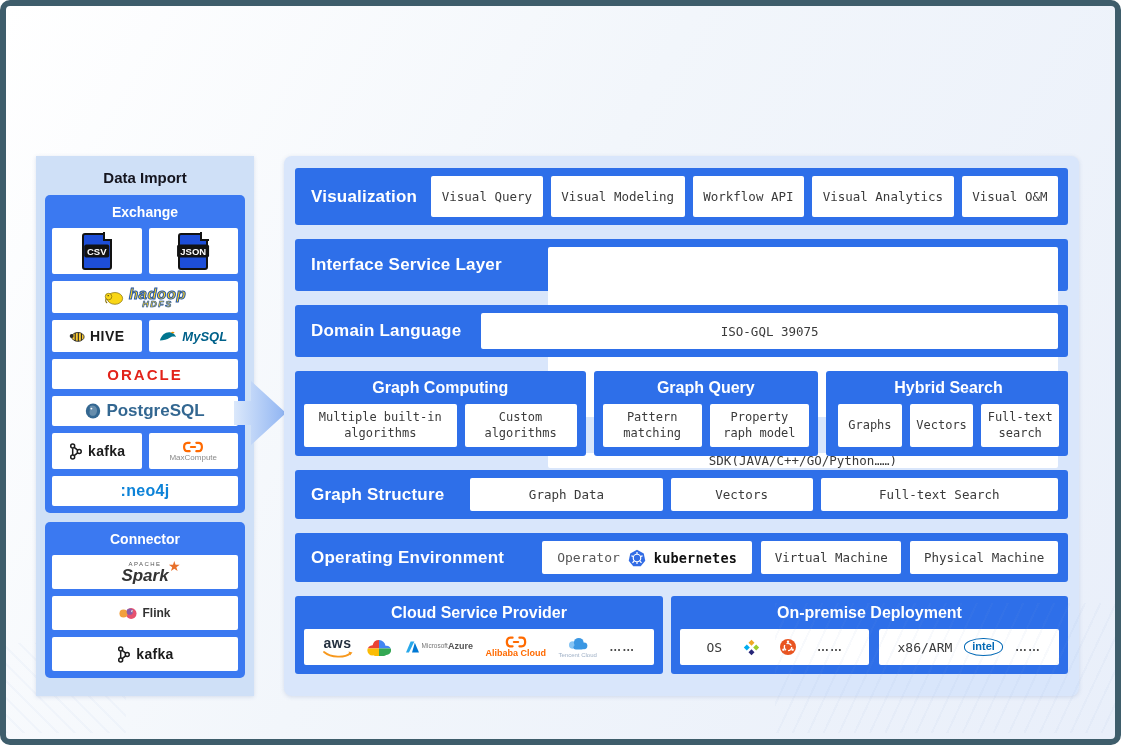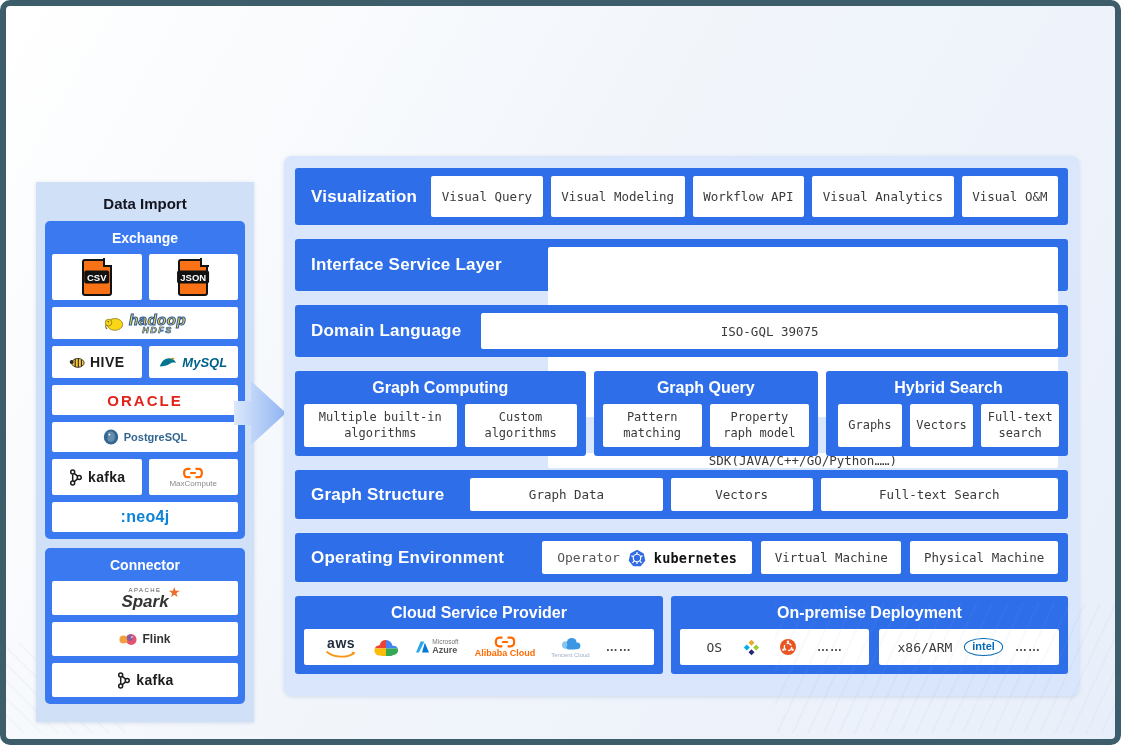--- a/index.html
+++ b/index.html
@@ -22,47 +22,46 @@
   .page-title{
     position:absolute; top:26px; left:0; right:0; text-align:center;
     font-size:41px; font-weight:700; color:#2b2b2e; letter-spacing:.5px;
   }
 
   
   .sidebar{
     position:absolute; left:30px; top:150px; width:218px; height:540px;
     background:#cfe0f7; border-radius:0; padding:6px 9px;
     box-shadow:0 1px 4px rgba(70,100,160,.18);
-    margin-top:26px;
   }
   .sidebar-title{ text-align:center; font-size:15px; font-weight:700; color:#15151f; margin:7px 0 9px; }
   .side-section{ background:#3b79f1; border-radius:5px; padding:7px; }
   .side-section + .side-section{ margin-top:9px; }
   .side-section-title{ color:#fff; text-align:center; font-weight:700; font-size:14px; margin:2px 0 8px; }
   .card-grid2{ display:grid; grid-template-columns:1fr 1fr; gap:7px; margin-bottom:7px; }
   .card{ background:#fff; border-radius:2px; display:flex; align-items:center; justify-content:center; gap:5px; }
   .mb7{ margin-bottom:7px; }
   .h46{height:46px}.h36{height:36px}.h34{height:34px}.h32{height:32px}.h30{height:30px}
   .colcard{ flex-direction:column; gap:0; }
 
-  .file-icon{ position:relative; width:30px; height:37px; border:2.5px solid #121212; border-radius:3px; background:#f97316; display:block; }
+  .file-icon{ position:relative; width:30px; height:37px; border:2.5px solid #121212; border-radius:3px; background:#1d4ed8; display:block; }
   .file-tab{ position:absolute; top:-2.5px; right:-2.5px; width:9px; height:9px; background:#fff;
     border-left:2.5px solid #121212; border-bottom:2.5px solid #121212; }
   .file-label{ position:absolute; left:50%; top:50%; transform:translate(-50%,-50%);
     background:#121212; color:#fff; font-size:9.5px; font-weight:700; padding:1px 3px; border-radius:2px; }
 
   .hadoop-wrap{ display:flex; flex-direction:column; align-items:center; line-height:1; }
   .hadoop-main{ font-size:15px; font-weight:800; font-style:italic; color:#ffd41e;
     -webkit-text-stroke:1px #2b5ba8; text-shadow:0 0 1px #2b5ba8; letter-spacing:.5px; }
   .hadoop-sub{ font-size:9px; font-weight:800; font-style:italic; color:#ffd41e;
     -webkit-text-stroke:.6px #2b5ba8; text-shadow:0 0 1px #2b5ba8; letter-spacing:1.5px; margin-top:-1px; }
   .hive-text{ font-size:14px; font-weight:800; color:#1c1c1c; letter-spacing:.5px; }
   .mysql-text{ font-size:13px; font-weight:700; font-style:italic; color:#00618a; }
   .oracle-text{ font-size:15px; font-weight:700; color:#e2231a; letter-spacing:2px; }
-  .pg-text{ font-size:11px; font-weight:700; color:#336791; }
+  .pg-text{ font-size:17px; font-weight:700; color:#336791; }
   .kafka-text{ font-size:14px; font-weight:700; color:#1b1b1b; letter-spacing:.3px; }
   .maxc-text{ font-size:8px; color:#8a8a8a; }
   .neo4j-text{ font-size:16px; font-weight:600; color:#0d83d8; letter-spacing:.3px; }
   .spark-wrap{ position:relative; display:flex; flex-direction:column; align-items:center; line-height:1; }
   .spark-apache{ font-size:6px; letter-spacing:1.5px; color:#555; margin-bottom:0; }
   .spark-main{ font-size:17px; font-weight:700; font-style:italic; color:#333; }
   .spark-star{ position:absolute; right:-12px; top:-2px; color:#e8702a; font-size:14px; }
   .flink-text{ font-size:12px; font-weight:700; color:#333; }
 
   
@@ -103,21 +102,21 @@
   .gb-wide{ flex:1.25 !important; }
   .gb-narrow{ flex:0.9 !important; }
 
   .strip{ background:#fff; border-radius:2px; flex:1; display:flex; align-items:center;
     justify-content:space-evenly; padding:0 6px; min-width:0; }
   .logo{ display:flex; flex-direction:column; align-items:center; line-height:1; gap:1px; }
   .logo-row{ display:flex; align-items:center; gap:3px; }
   .aws-text{ font-size:14px; font-weight:800; color:#232f3e; letter-spacing:.5px; }
   .ms-text{ font-size:6.5px; color:#777; }
   .azure-text{ font-size:9px; font-weight:700; color:#555; }
-  .ms-col{ display:flex; flex-direction:column; line-height:1.1; }
+  .ms-col{ display:flex; flex-direction:row; line-height:1.1; }
   .alibaba-text{ font-size:9px; font-weight:700; color:#ff6a00; }
   .tencent-text{ font-size:6px; color:#9fb0c6; }
   .dots{ font-size:12px; font-weight:700; color:#4a4a4a; letter-spacing:1px; white-space:nowrap; }
   .mono-sm{ font-family:"DejaVu Sans Mono", monospace; font-size:13px; color:#3b3b3b; white-space:nowrap; }
   .intel-badge{ color:#0068b5; border:1.6px solid #0068b5; border-radius:50%;
     padding:1px 7px 2px; font-weight:700; font-size:11px; line-height:1.1; }
   .k8s-text{ font-weight:800; font-size:13.5px; color:#101010; letter-spacing:.2px; }
   .op-box{ gap:8px; }
 </style>
 </head>

